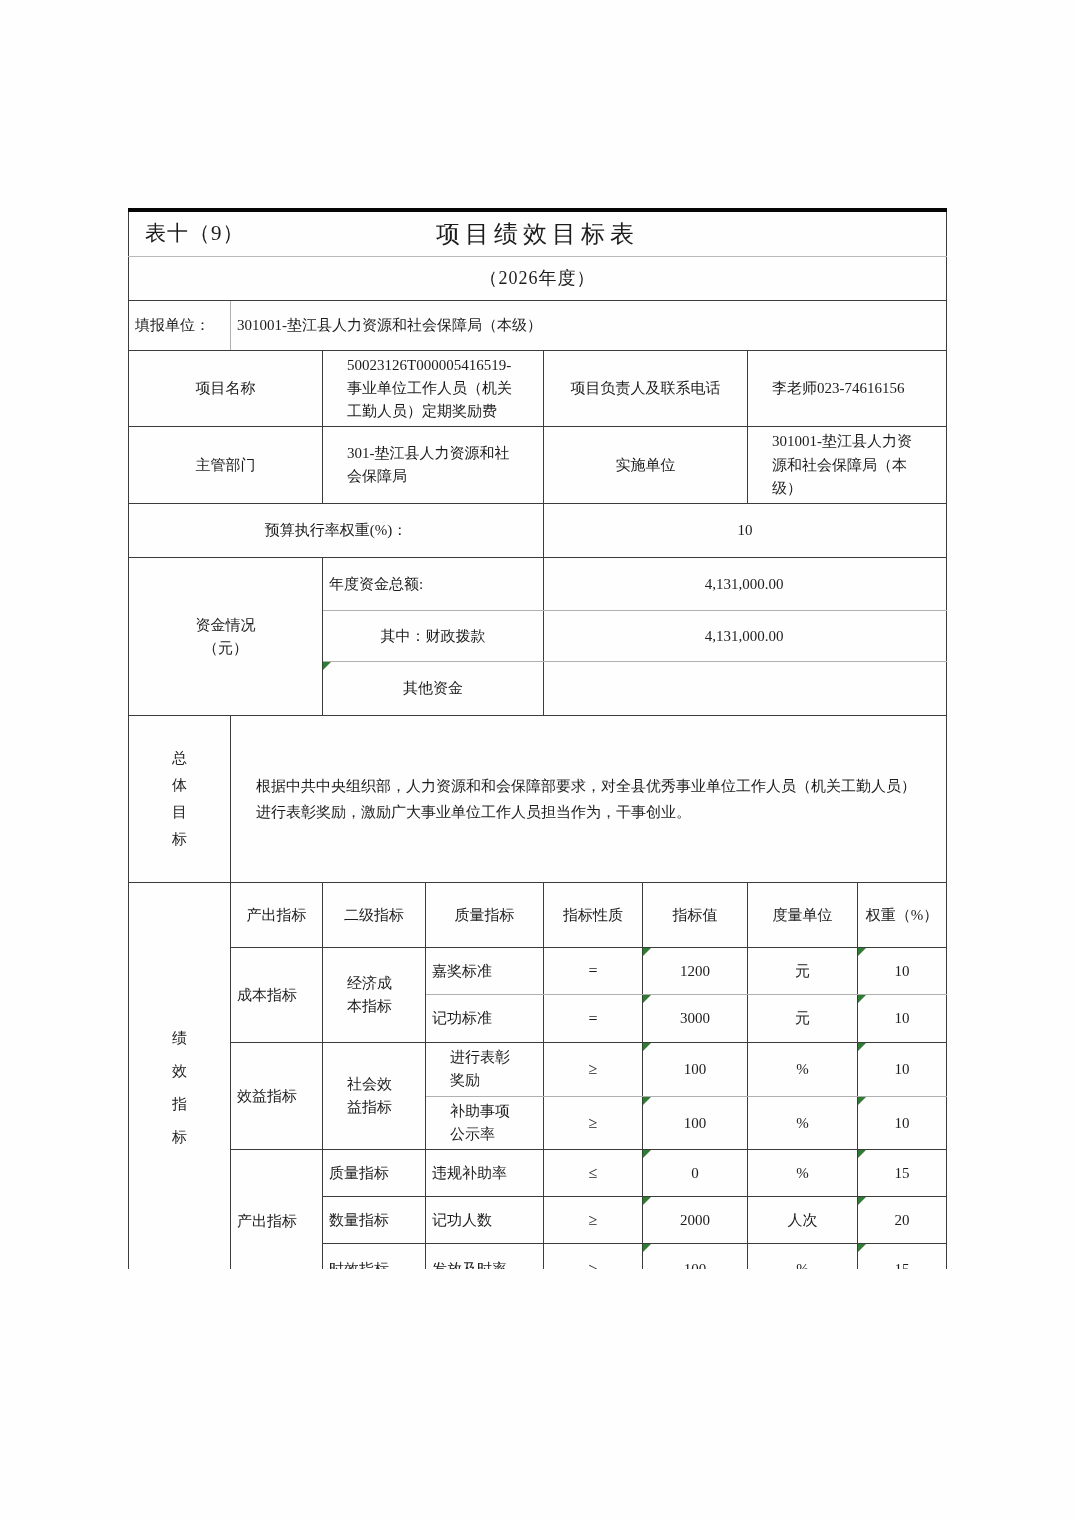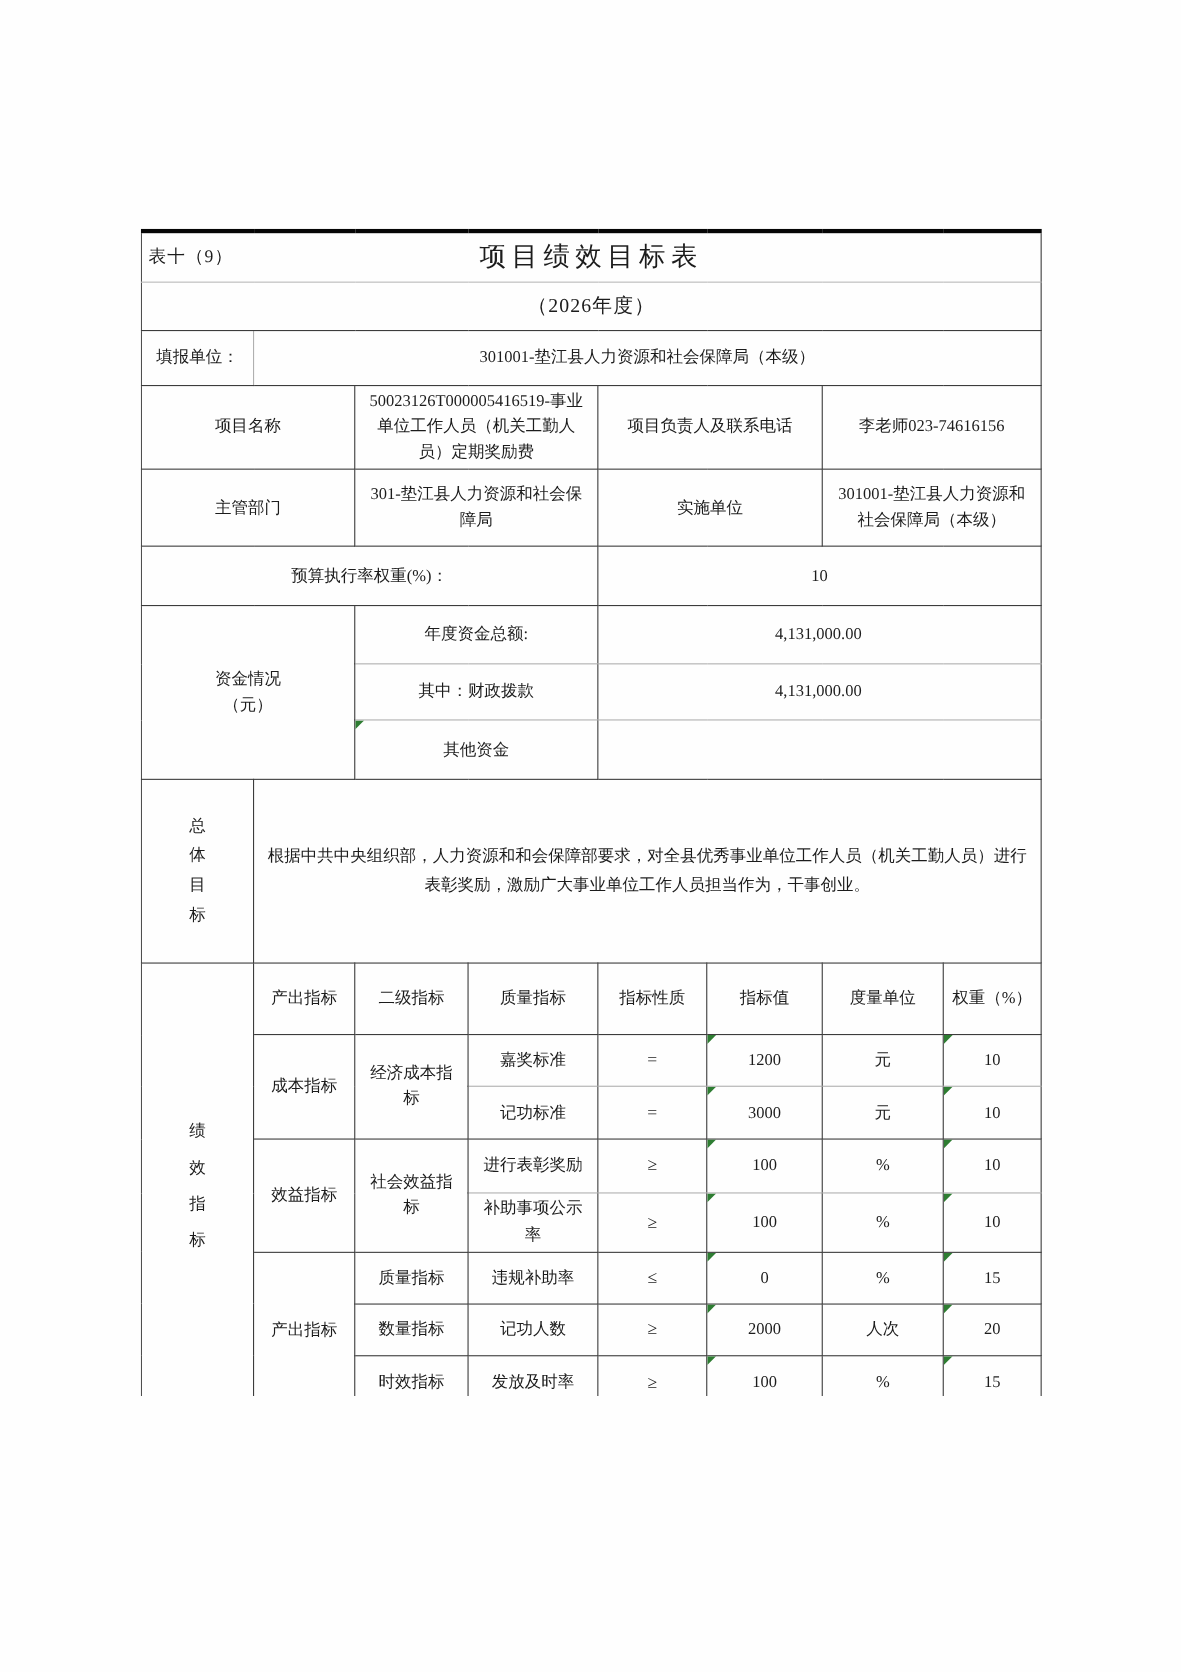--- a/index.html
+++ b/index.html
@@ -18,40 +18,40 @@
     border-top:4px solid #060606;
     border-left:1px solid #3c3c3c;border-right:1px solid #3c3c3c;
     font-size:15px;
   }
   td{
     border:1px solid #3c3c3c;
     text-align:center;vertical-align:middle;
     padding:2px 6px;overflow:hidden;
     line-height:1.5;
   }
-  td.left{text-align:center;}
+  td.left{text-align:left;}
   td.right{padding-right:8px;}
   td.rel{position:relative;}
   
   tr.r1 td{border-bottom:1px solid #b9b9b9;}
   td.br-light{border-right-color:#b0b0b0;}
   td.bb-light{border-bottom-color:#b0b0b0;}
   
   tr.r18 td, td.nobot{border-bottom:none;}
   
-  .tbl-label{position:absolute;left:6px;top:50%;transform:translateY(-50%);font-size:16px;letter-spacing:1px;}
+  .tbl-label{position:absolute;left:16px;top:50%;transform:translateY(-50%);font-size:21px;letter-spacing:1px;}
   .tbl-title{font-size:24px;letter-spacing:5px;}
   .year-line{font-size:18px;letter-spacing:1px;margin-top:24px;}
   
   .vchars div{line-height:27px;font-size:15px;}
   .vchars-ind div{line-height:33px;font-size:15px;}
   
-  .goal-td{padding:6px 12px;line-height:1.75;}
-  
-  .wrap{word-break:break-all;line-height:1.55;padding:3px 12px;}
+  .goal-td{padding:6px 25px;line-height:1.75;}
+  
+  .wrap{word-break:break-all;line-height:1.55;padding:3px 24px;}
   
   .tri{
     position:absolute;top:0;left:0;width:0;height:0;
     border-top:8px solid #2e7d32;border-right:8px solid transparent;
   }
   .sym{font-size:16px;}
 </style>
 </head>
 <body>
 

